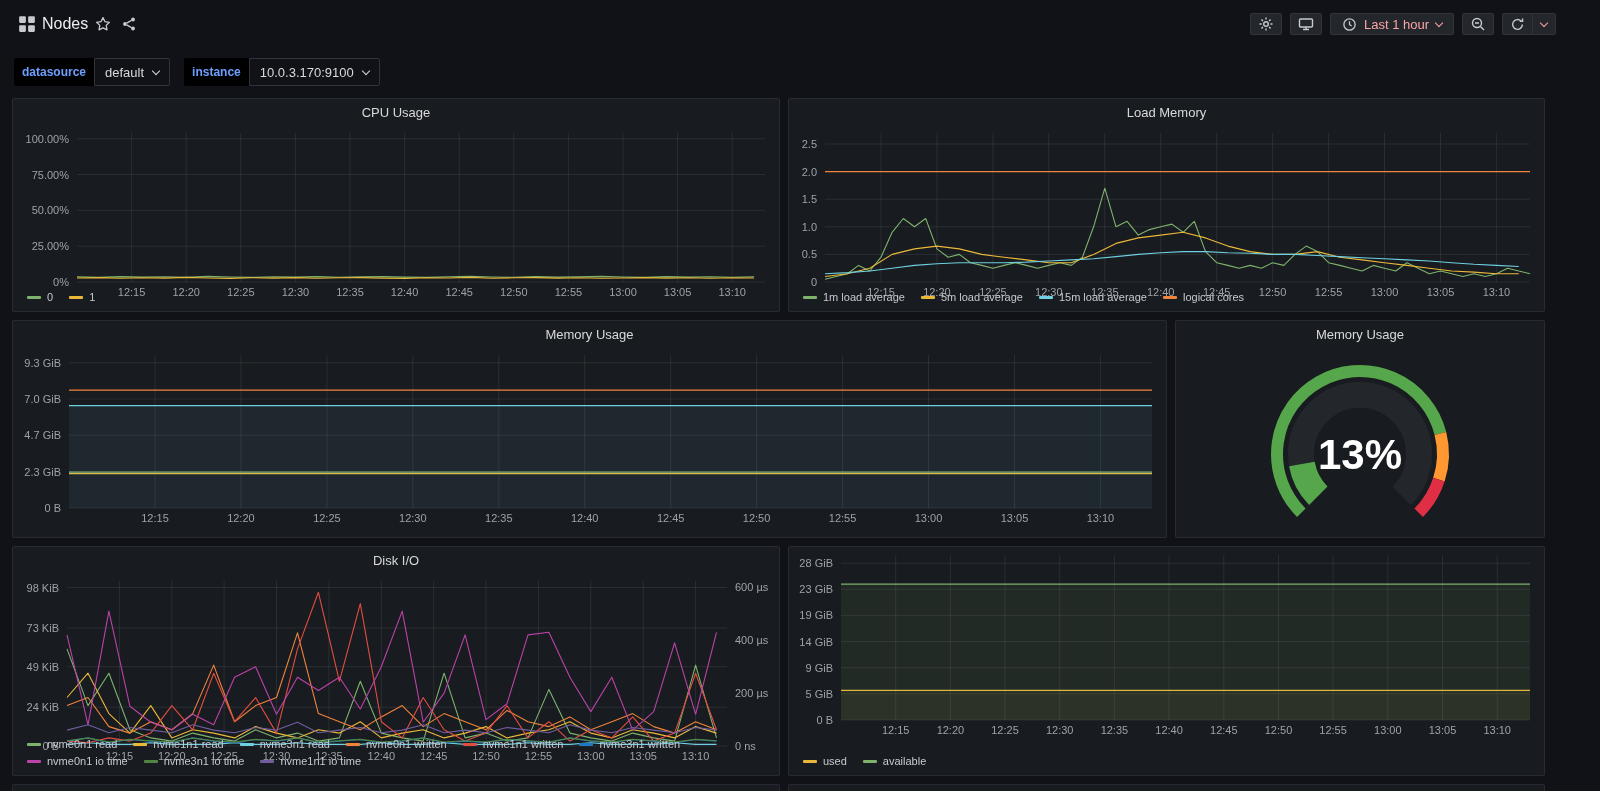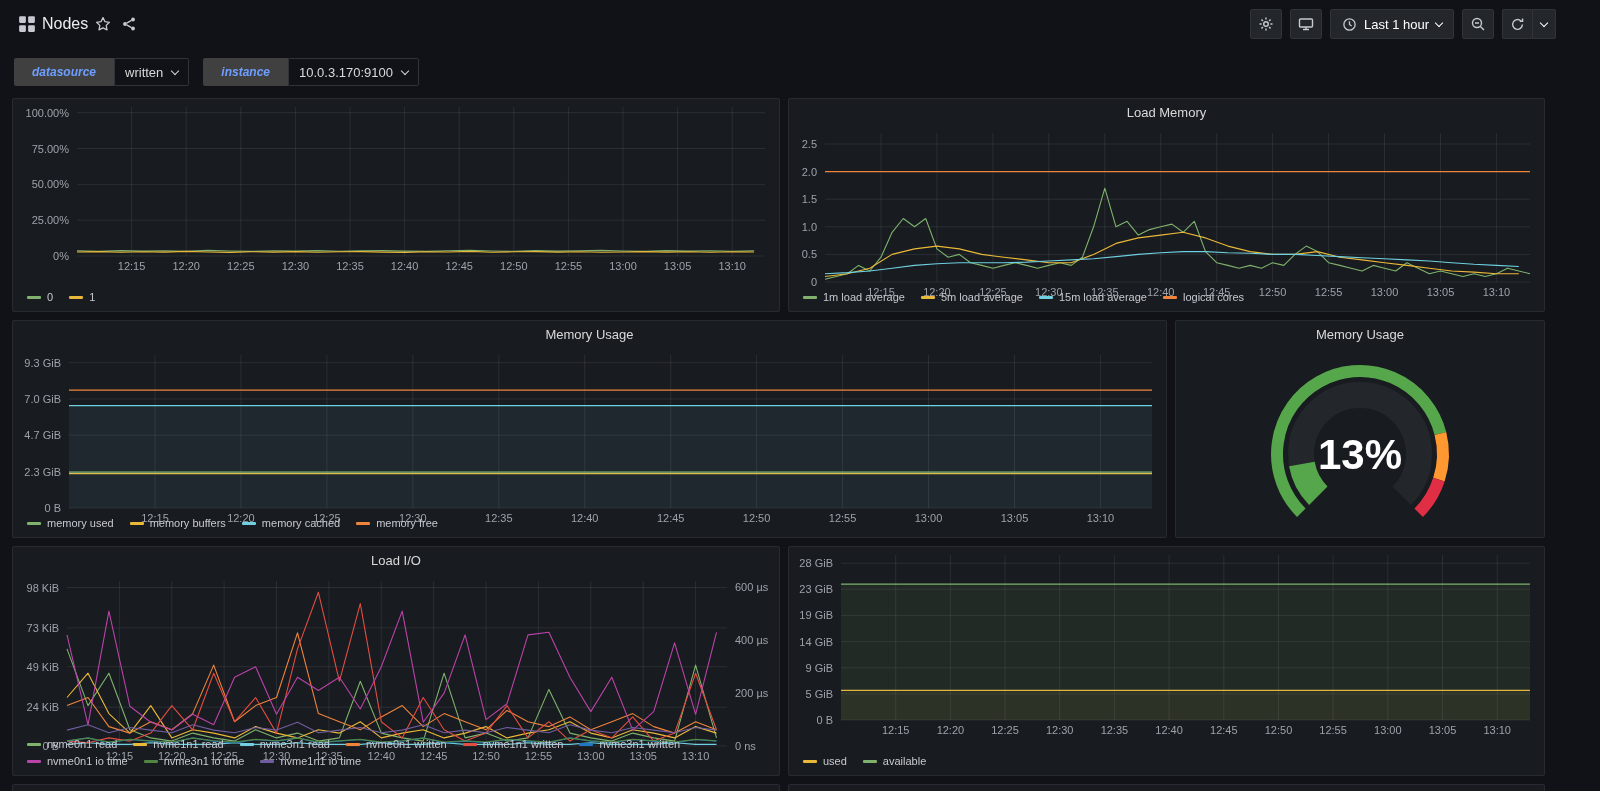--- a/index.html
+++ b/index.html
@@ -10,33 +10,33 @@
     font-family:"Liberation Sans", sans-serif;
   }
   
   .navbar { height:48px; display:flex; align-items:center; justify-content:space-between; padding:0 44px 0 14px; }
   .nav-left { display:flex; align-items:center; }
   .nav-title { font-size:16px; font-weight:500; color:#ebedf0; margin:0 2px; cursor:pointer; }
   .ghostbtn { display:inline-flex; align-items:center; justify-content:center; width:26px; height:26px; background:transparent; border:none; color:#c7c9d1; cursor:pointer; padding:0; }
   .nav-right { display:flex; align-items:center; gap:8px; }
   .iconbtn {
     display:inline-flex; align-items:center; justify-content:center; gap:7px;
-    height:30px; min-width:30px; padding:0 7px;
+    height:22px; min-width:30px; padding:0 7px;
     background:#23262b; border:1px solid #303338; border-radius:2px;
-    color:#ffffff; cursor:pointer; font-size:13px; font-family:inherit;
+    color:#fca5a5; cursor:pointer; font-size:13px; font-family:inherit;
   }
   .timepicker { padding:0 11px; white-space:nowrap; }
   .btn-group { display:flex; }
   .btn-group .iconbtn:first-child { border-radius:2px 0 0 2px; border-right:none; }
   .btn-group .iconbtn:last-child { border-radius:0 2px 2px 0; min-width:24px; padding:0 5px; }
   .caret { display:inline-block; width:6px; height:6px; border-right:1.5px solid currentColor; border-bottom:1.5px solid currentColor; transform:rotate(45deg); margin-top:-3px; }
   
   .submenu { height:48px; display:flex; align-items:center; gap:14px; padding:0 14px; }
   .var { display:flex; align-items:stretch; }
-  .var-label { display:flex; align-items:center; height:28px; padding:0 18px; background:#404040; color:#6e9fff; font-size:12px; font-weight:700; border-radius:2px 0 0 2px;font-style:italic; }
+  .var-label { display:flex; align-items:center; height:28px; padding:0 8px; background:#000000; color:#6e9fff; font-size:12px; font-weight:700; border-radius:2px 0 0 2px; }
   .var-value { display:flex; align-items:center; gap:9px; height:28px; padding:0 10px; background:#111217; border:1px solid #303338; border-radius:0 2px 2px 0; color:#d8d9da; font-size:13px; cursor:pointer; font-family:inherit; }
   
   .dashboard { padding:2px 55px 0 12px; display:flex; flex-direction:column; gap:8px; }
   .row { display:grid; gap:8px; }
   .row1 { grid-template-columns:1fr 757px; height:214px; }
   .row2 { grid-template-columns:1fr 370px; height:218px; }
   .row3 { grid-template-columns:1fr 757px; height:230px; }
   .row4 { grid-template-columns:1fr 757px; height:36px; }
   .panel { background:#181b1f; border:1px solid rgba(204,204,220,0.09); border-radius:2px; display:flex; flex-direction:column; overflow:hidden; }
   .panel-title { flex:none; height:26px; display:flex; align-items:center; justify-content:center; font-size:13px; font-weight:500; color:#d8d9da; cursor:pointer; }
@@ -113,37 +113,40 @@
           <span class="caret"></span>
         </button>
       </div>
     </div>
   </header>
 
   <div class="submenu">
     <div class="var">
       <span class="var-label">datasource</span>
       <button class="var-value">
-        <span>written</span>
+        <span>default</span>
         <span class="caret"></span>
       </button>
     </div>
     <div class="var">
       <span class="var-label">instance</span>
       <button class="var-value">
         <span>10.0.3.170:9100</span>
         <span class="caret"></span>
       </button>
     </div>
   </div>
 
   <main class="dashboard">
 
     <section class="row row1">
       <div class="panel">
+        <div class="panel-title">
+            <span>CPU Usage</span>
+          </div>
         <div class="chart"><svg width="766" height="177" font-family="Liberation Sans, sans-serif" font-size="11">
               <line x1="118.6" y1="8" x2="118.6" y2="157" stroke="rgba(204,204,220,0.1)"></line>
               <text x="118.6" y="171" fill="#9da2ab" text-anchor="middle">12:15</text>
               <line x1="173.2" y1="8" x2="173.2" y2="157" stroke="rgba(204,204,220,0.1)"></line>
               <text x="173.2" y="171" fill="#9da2ab" text-anchor="middle">12:20</text>
               <line x1="227.8" y1="8" x2="227.8" y2="157" stroke="rgba(204,204,220,0.1)"></line>
               <text x="227.8" y="171" fill="#9da2ab" text-anchor="middle">12:25</text>
               <line x1="282.4" y1="8" x2="282.4" y2="157" stroke="rgba(204,204,220,0.1)"></line>
               <text x="282.4" y="171" fill="#9da2ab" text-anchor="middle">12:30</text>
               <line x1="337.0" y1="8" x2="337.0" y2="157" stroke="rgba(204,204,220,0.1)"></line>
@@ -274,46 +277,40 @@
               <line x1="56" y1="52.0" x2="1139" y2="52.0" stroke="rgba(204,204,220,0.1)"></line>
               <text x="48" y="56" fill="#9da2ab" text-anchor="end">7.0 GiB</text>
               <line x1="56" y1="15.7" x2="1139" y2="15.7" stroke="rgba(204,204,220,0.1)"></line>
               <text x="48" y="19.7" fill="#9da2ab" text-anchor="end">9.3 GiB</text>
               <polyline points="56.0,125.1 1139.0,125.1" fill="none" stroke="#7EB26D" stroke-width="1.3" stroke-linejoin="round"></polyline>
               <polyline points="56.0,126.7 1139.0,126.7" fill="none" stroke="#EAB839" stroke-width="1.3" stroke-linejoin="round"></polyline>
               <polygon points="56.0,161 56.0,58.7 1139.0,58.7 1139.0,161" fill="#6ED0E0" fill-opacity="0.08"></polygon>
               <polyline points="56.0,58.7 1139.0,58.7" fill="none" stroke="#6ED0E0" stroke-width="1.3" stroke-linejoin="round"></polyline>
               <polyline points="56.0,43.1 1139.0,43.1" fill="none" stroke="#EF843C" stroke-width="1.3" stroke-linejoin="round"></polyline>
             </svg></div>
-        <div class="legend">
-            <span class="li"><i style="background:#7EB26D"></i>memory used</span>
-            <span class="li"><i style="background:#EAB839"></i>memory buffers</span>
-            <span class="li"><i style="background:#6ED0E0"></i>memory cached</span>
-            <span class="li"><i style="background:#EF843C"></i>memory free</span>
-          </div>
       </div>
       <div class="panel">
         <div class="panel-title">
             <span>Memory Usage</span>
           </div>
         <div class="chart"><svg width="368" height="190" font-family="Liberation Sans, sans-serif">
               <path d="M 125.3 165.7 A 83 83 0 1 1 264.4 86.4" stroke="#56A64B" stroke-width="12" fill="none"></path>
               <path d="M 264.4 86.4 A 83 83 0 0 1 262.9 132.6" stroke="#FF9830" stroke-width="12" fill="none"></path>
               <path d="M 262.9 132.6 A 83 83 0 0 1 242.7 165.7" stroke="#E02F44" stroke-width="12" fill="none"></path>
               <path d="M 142.3 148.7 A 59 59 0 1 1 225.7 148.7" stroke="#23262b" stroke-width="26" fill="none"></path>
               <path d="M 142.3 148.7 A 59 59 0 0 1 125.9 117.1" stroke="#56A64B" stroke-width="26" fill="none"></path>
               <text x="184" y="122" text-anchor="middle" font-size="42" font-weight="bold" fill="#ffffff">13%</text>
             </svg></div>
       </div>
     </section>
 
     <section class="row row3">
       <div class="panel">
         <div class="panel-title">
-            <span>Load I/O</span>
+            <span>Disk I/O</span>
           </div>
         <div class="chart"><svg width="766" height="193" font-family="Liberation Sans, sans-serif" font-size="11">
               <line x1="106.4" y1="8" x2="106.4" y2="173" stroke="rgba(204,204,220,0.1)"></line>
               <text x="106.4" y="187" fill="#9da2ab" text-anchor="middle">12:15</text>
               <line x1="158.8" y1="8" x2="158.8" y2="173" stroke="rgba(204,204,220,0.1)"></line>
               <text x="158.8" y="187" fill="#9da2ab" text-anchor="middle">12:20</text>
               <line x1="211.1" y1="8" x2="211.1" y2="173" stroke="rgba(204,204,220,0.1)"></line>
               <text x="211.1" y="187" fill="#9da2ab" text-anchor="middle">12:25</text>
               <line x1="263.5" y1="8" x2="263.5" y2="173" stroke="rgba(204,204,220,0.1)"></line>
               <text x="263.5" y="187" fill="#9da2ab" text-anchor="middle">12:30</text>

